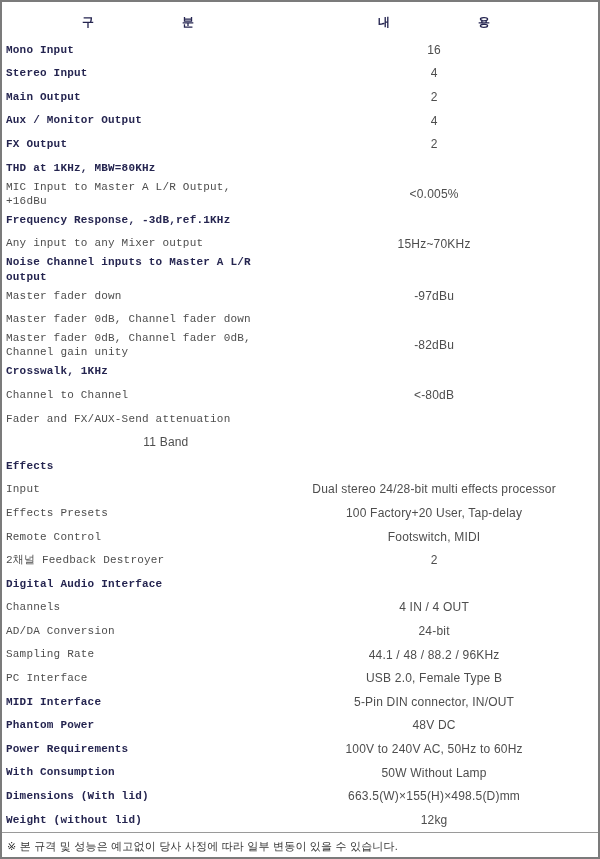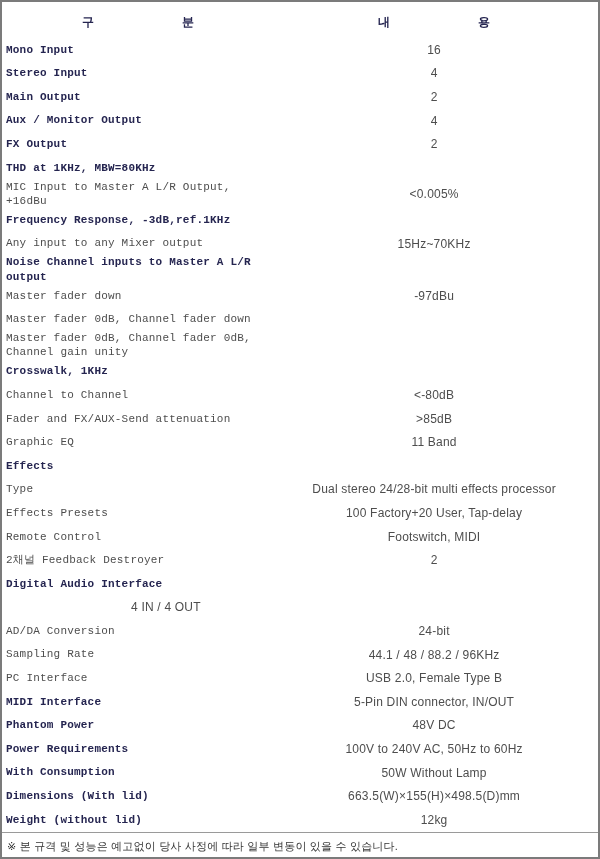--- a/index.html
+++ b/index.html
@@ -155,49 +155,48 @@
     <div class="c2 value">-97dBu</div>
   </div>
 
   <div class="row">
     <div class="c1 label">Master fader 0dB, Channel fader down</div>
   </div>
 
   <div class="row">
     <div class="c1 label">Master fader 0dB, Channel fader 0dB,
 Channel gain unity</div>
+    <div class="c2 value">-82dBu</div>
   </div>
 
   <div class="row bold">
     <div class="c1 label">Crosswalk, 1KHz</div>
     <div class="c2 value"></div>
   </div>
 
   <div class="row">
     <div class="c1 label">Channel to Channel</div>
     <div class="c2 value">&lt;-80dB</div>
   </div>
 
   <div class="row">
     <div class="c1 label">Fader and FX/AUX-Send attenuation</div>
-    <div class="c2 value">&gt;85dB</div>
-  </div>
-
-  <div class="row">
-    <div class="c1 label">Graphic EQ</div>
+  </div>
+
+  <div class="row">
     <div class="c2 value">11 Band</div>
   </div>
 
   <div class="row bold">
     <div class="c1 label">Effects</div>
     <div class="c2 value"></div>
   </div>
 
   <div class="row">
-    <div class="c1 label">Type</div>
+    <div class="c1 label">Input</div>
     <div class="c2 value">Dual stereo 24/28-bit multi effects processor</div>
   </div>
 
   <div class="row">
     <div class="c1 label">Effects Presets</div>
     <div class="c2 value">100 Factory+20 User, Tap-delay</div>
   </div>
 
   <div class="row">
     <div class="c1 label">Remote Control</div>
@@ -208,20 +207,21 @@
     <div class="c1 label">2채널 Feedback Destroyer</div>
     <div class="c2 value">2</div>
   </div>
 
   <div class="row bold">
     <div class="c1 label">Digital Audio Interface</div>
     <div class="c2 value"></div>
   </div>
 
   <div class="row">
+    <div class="c1 label">Channels</div>
     <div class="c2 value">4 IN / 4 OUT</div>
   </div>
 
   <div class="row">
     <div class="c1 label">AD/DA Conversion</div>
     <div class="c2 value">24-bit</div>
   </div>
 
   <div class="row">
     <div class="c1 label">Sampling Rate</div>

